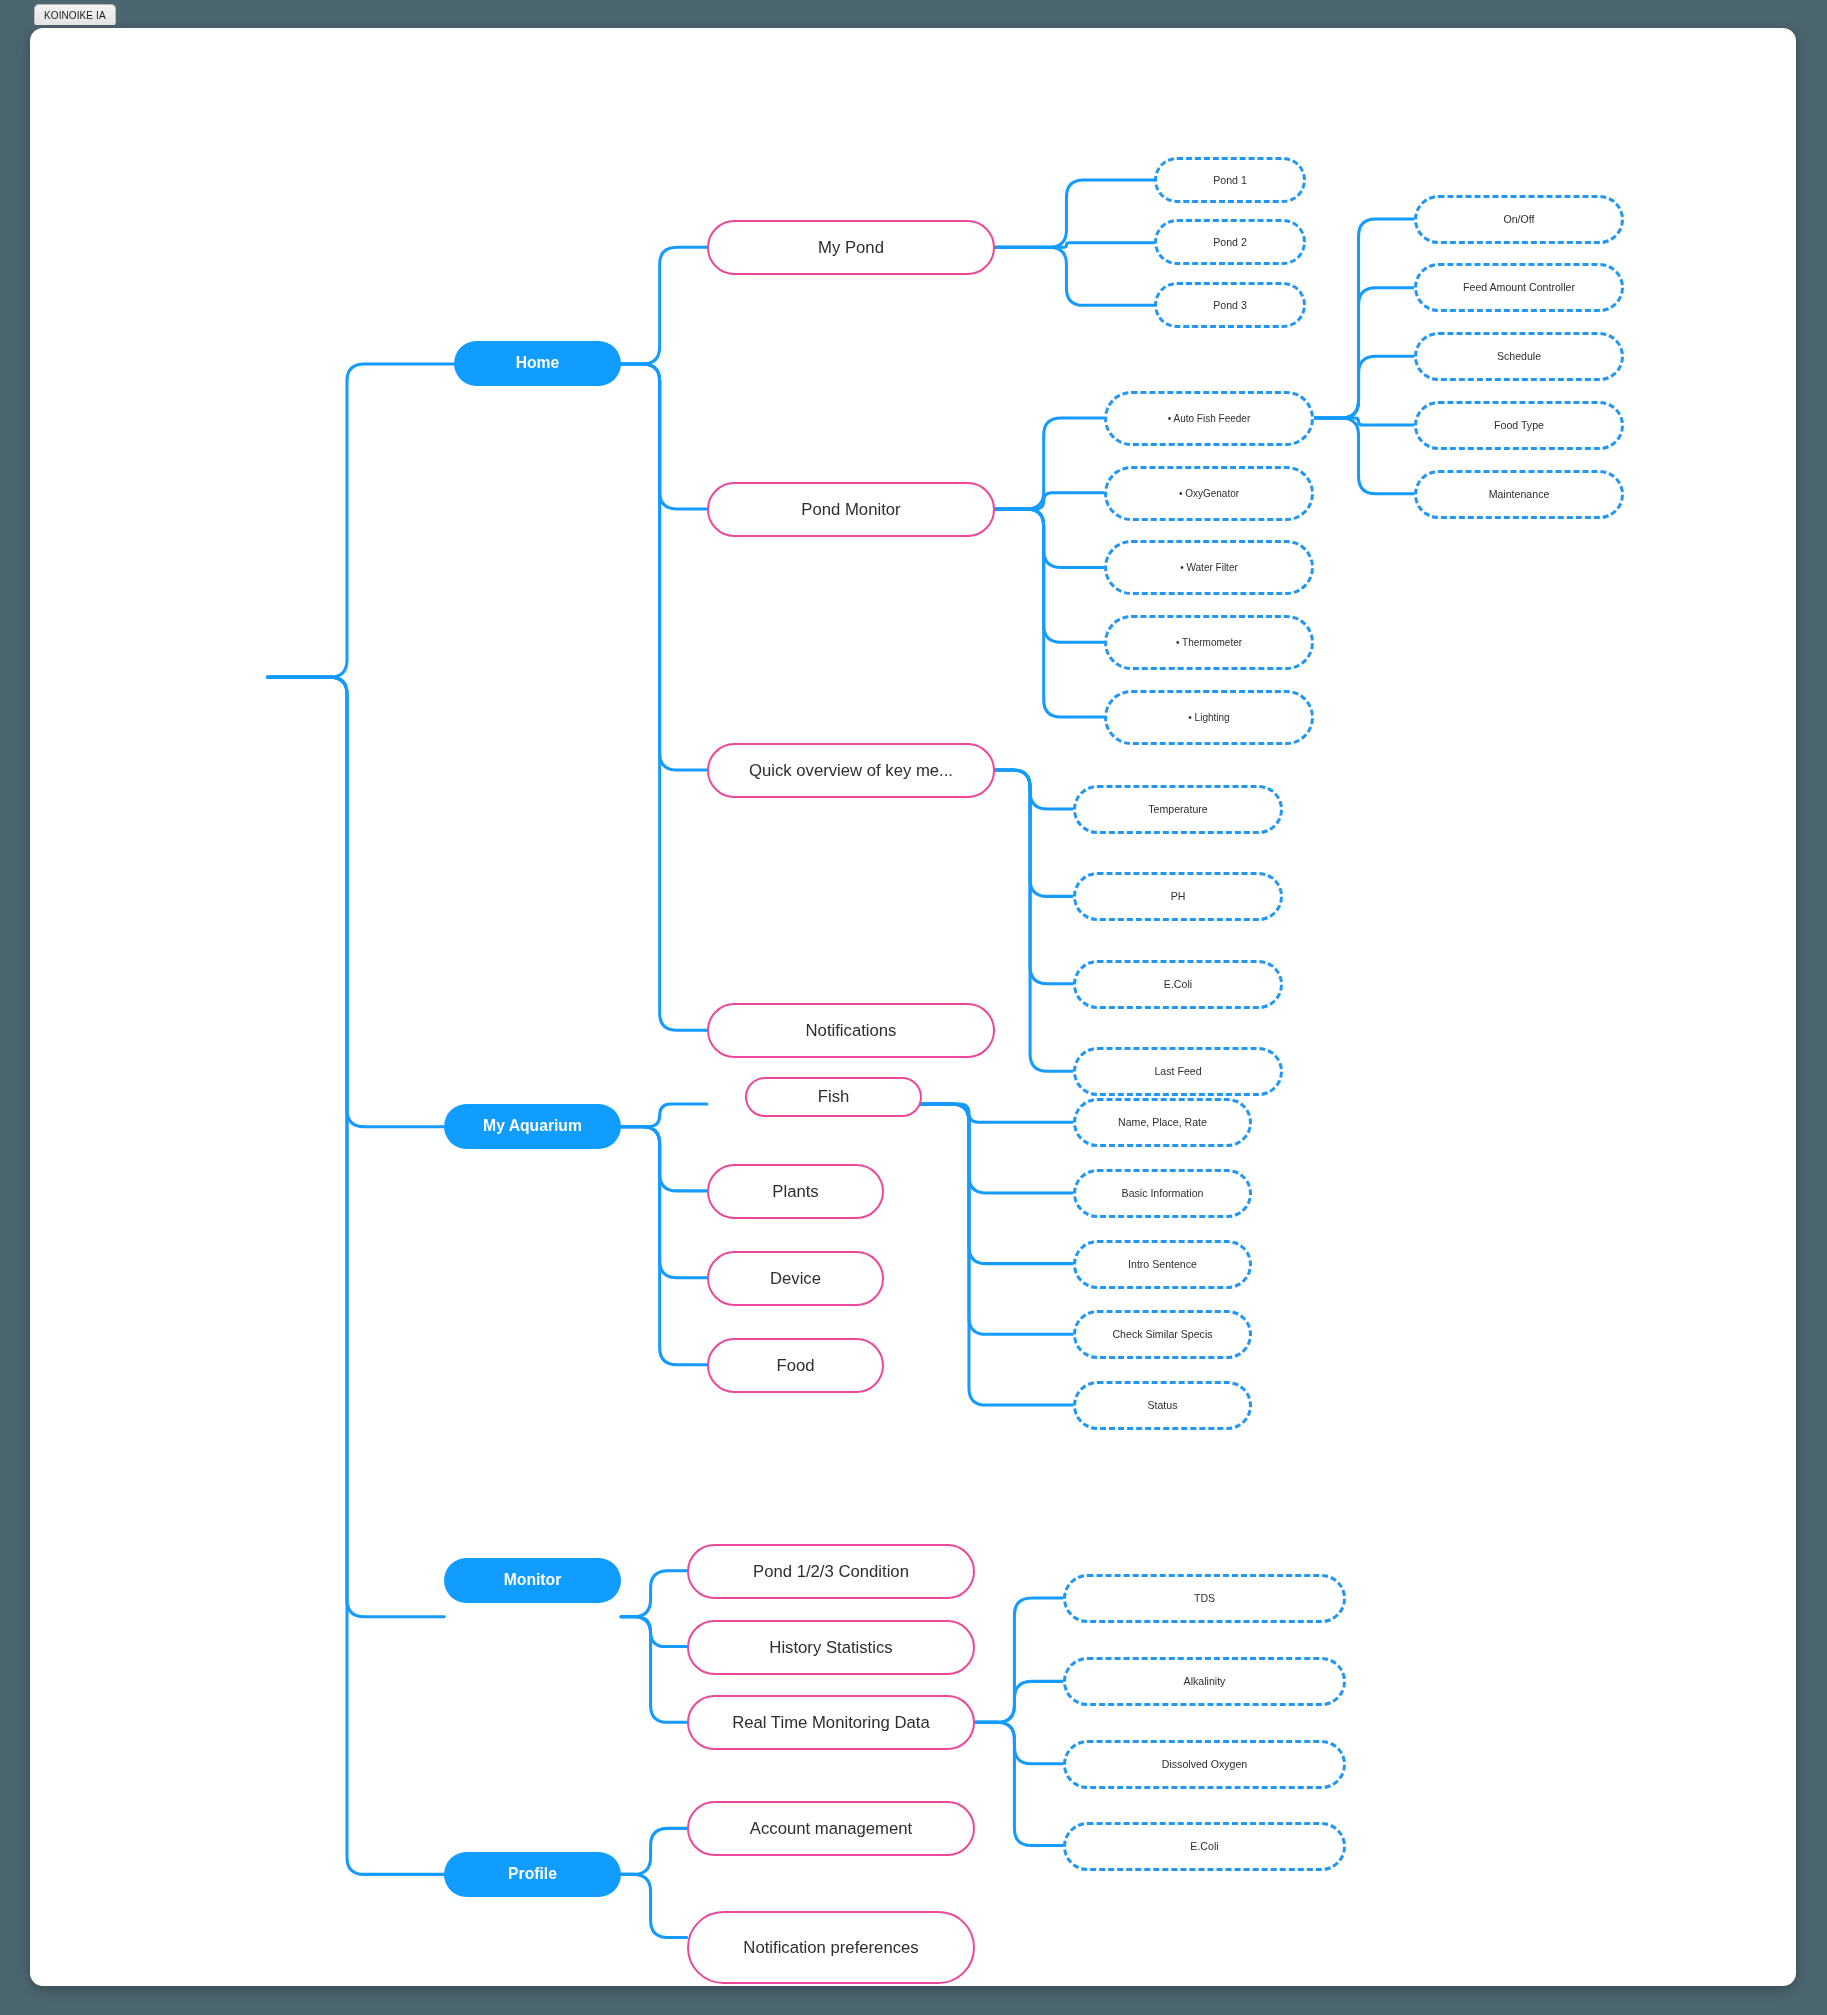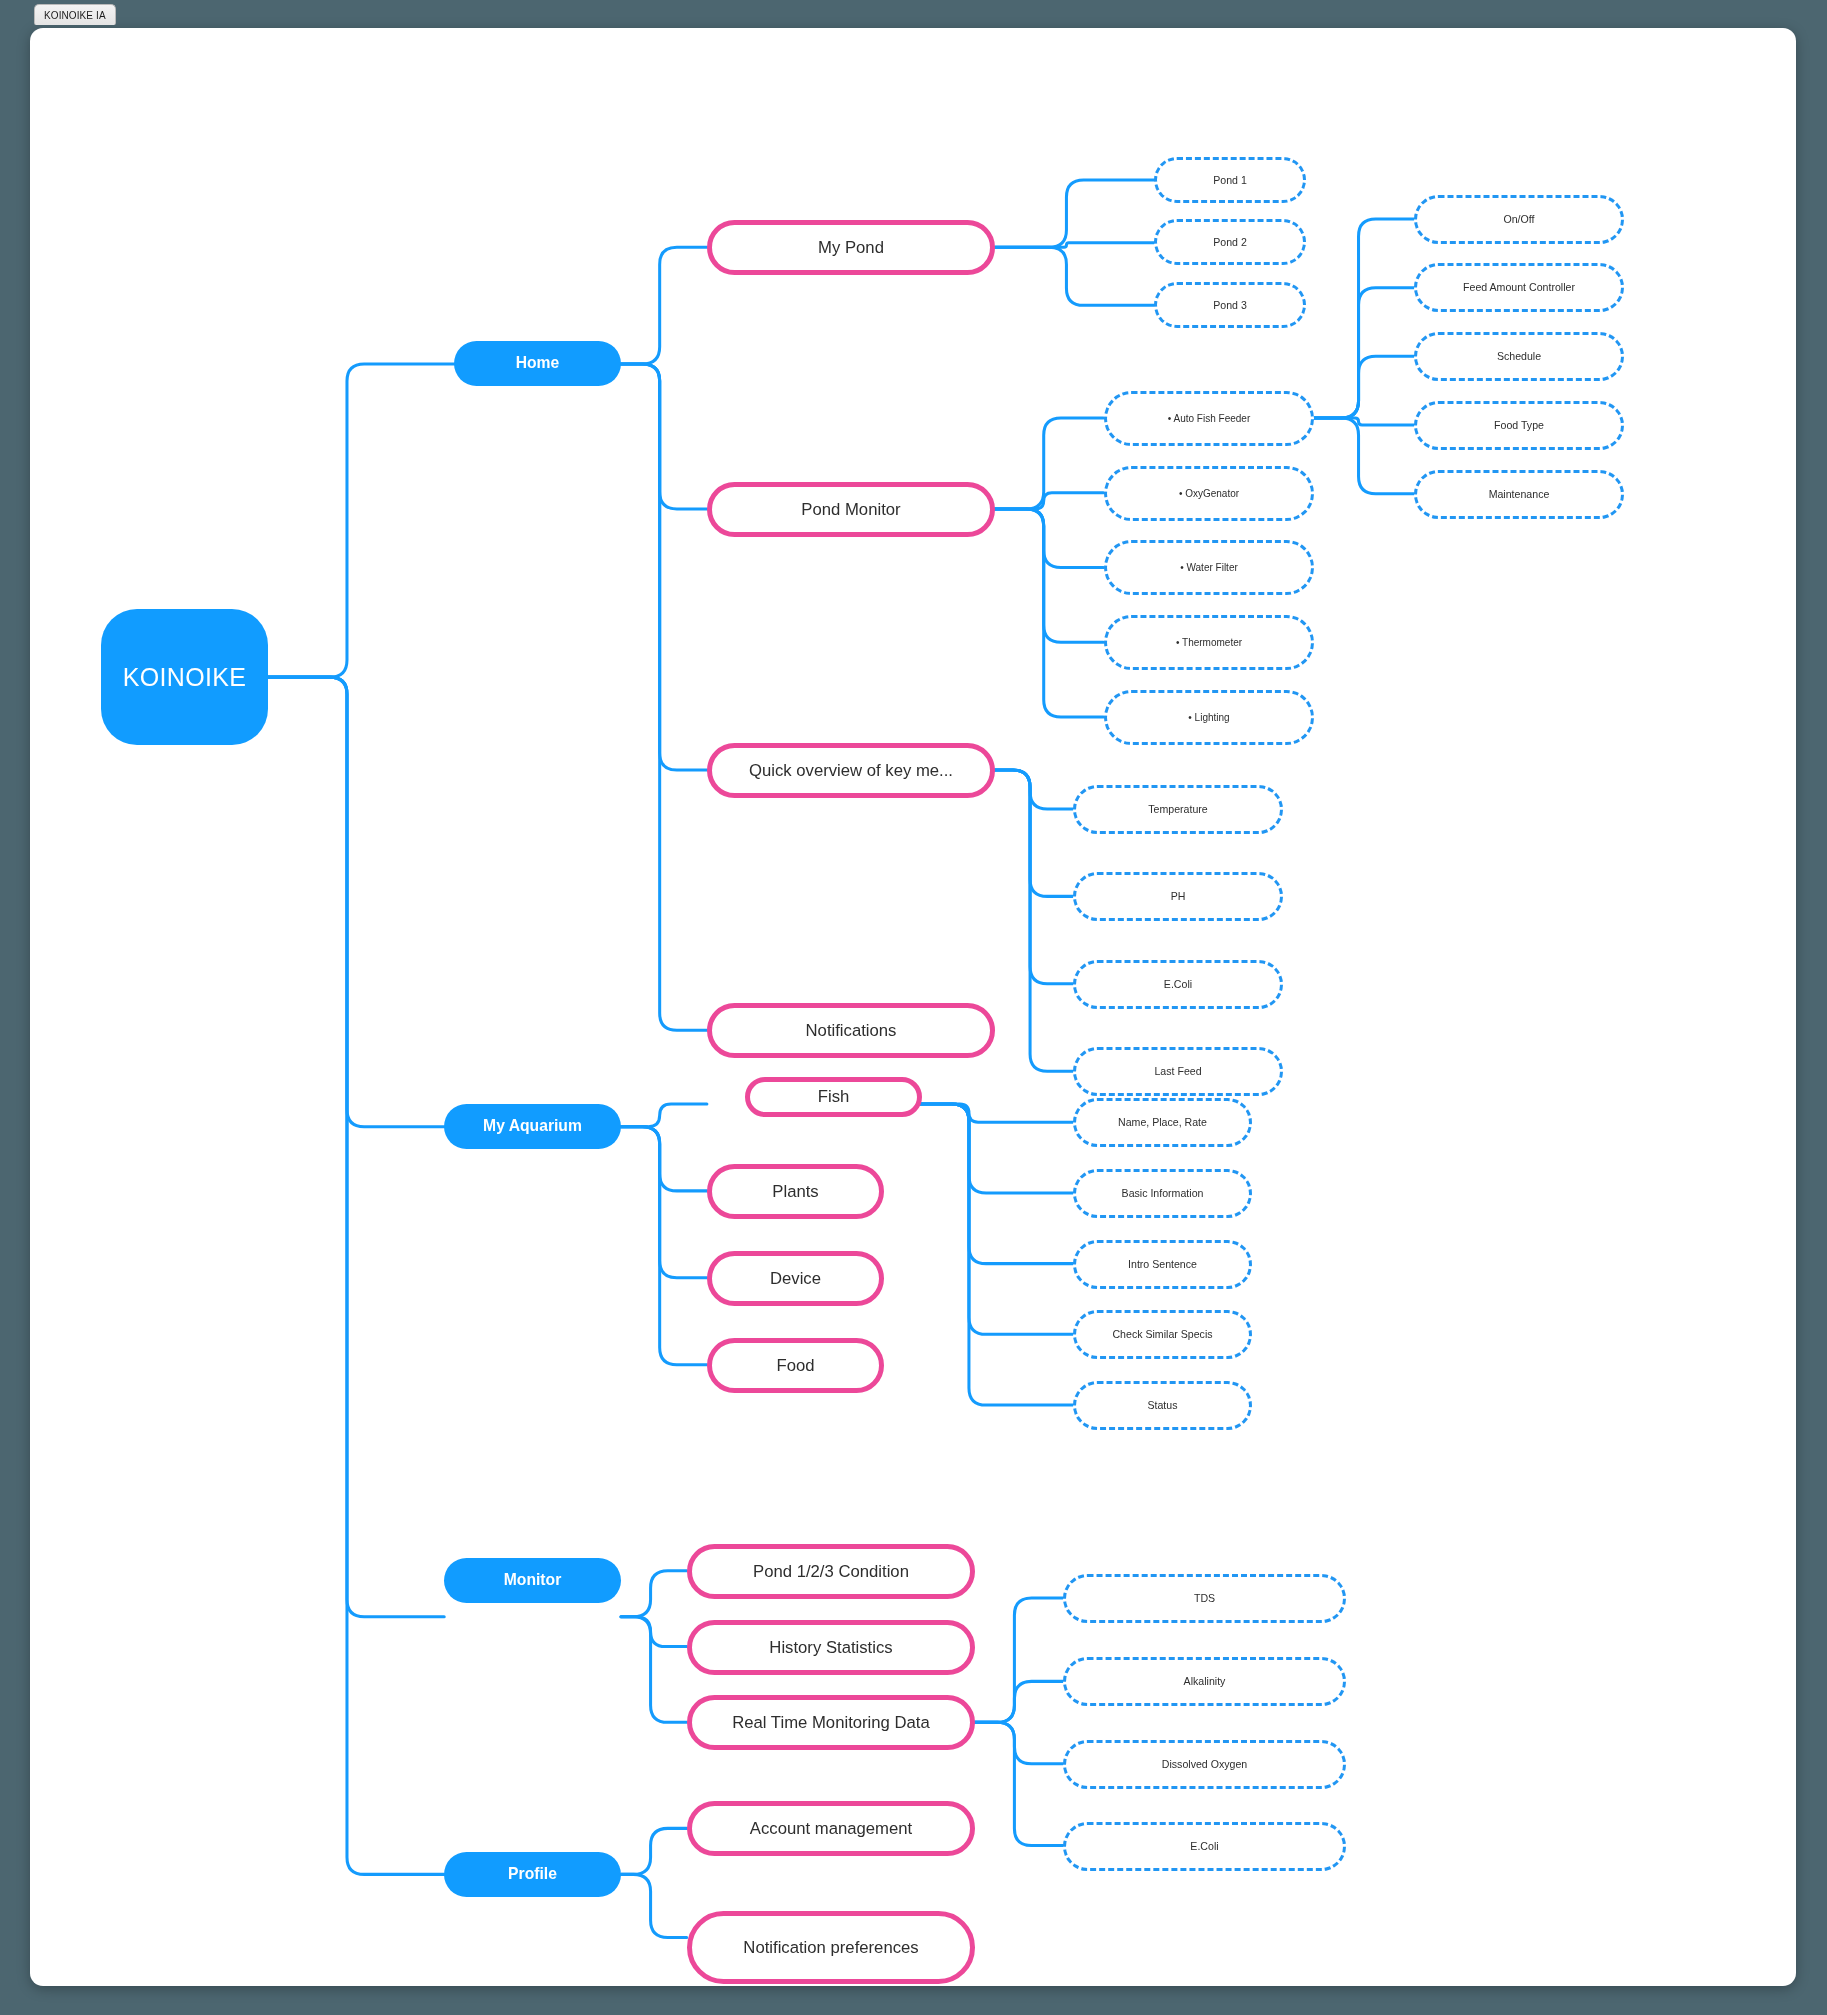--- a/index.html
+++ b/index.html
@@ -68,21 +68,21 @@
   }
   
   .n-l1 {
     background: #119cff;
     color: #ffffff;
     font-size: 15.7px;
     font-weight: bold;
   }
   
   .n-l2 {
-    border: 5px solid #ec4899;
+    border: 2px solid #ec4899;
     font-size: 16.7px;
   }
   
   .n-l3 {
     border: 3px dashed #2196f3;
     font-size: 10.6px;
   }
   .n-l3.bulleted { font-size: 10px; }
 </style>
 </head>
@@ -134,23 +134,20 @@
         <path d="M 1170 3145 L 1199 3145 Q 1228.5 3145 1228.5 3174.5 L 1228.5 3174.5 Q 1228.5 3204 1258 3204 L 1300 3204" fill="none" stroke="#149bfd" stroke-width="6" stroke-linecap="round"></path>
         <path d="M 1170 3145 L 1194.5 3145 Q 1228.5 3145 1228.5 3179 L 1228.5 3320 Q 1228.5 3354 1262.5 3354 L 1300 3354" fill="none" stroke="#149bfd" stroke-width="6" stroke-linecap="round"></path>
         <path d="M 1870 3354 L 1914.75 3354 Q 1948.75 3354 1948.75 3320 L 1948.75 3142 Q 1948.75 3108 1982.75 3108 L 2045 3108" fill="none" stroke="#149bfd" stroke-width="6" stroke-linecap="round"></path>
         <path d="M 1870 3354 L 1914.75 3354 Q 1948.75 3354 1948.75 3320 L 1948.75 3307 Q 1948.75 3273 1982.75 3273 L 2045 3273" fill="none" stroke="#149bfd" stroke-width="6" stroke-linecap="round"></path>
         <path d="M 1870 3354 L 1914.75 3354 Q 1948.75 3354 1948.75 3388 L 1948.75 3402 Q 1948.75 3436 1982.75 3436 L 2045 3436" fill="none" stroke="#149bfd" stroke-width="6" stroke-linecap="round"></path>
         <path d="M 1870 3354 L 1914.75 3354 Q 1948.75 3354 1948.75 3388 L 1948.75 3564 Q 1948.75 3598 1982.75 3598 L 2045 3598" fill="none" stroke="#149bfd" stroke-width="6" stroke-linecap="round"></path>
         <path d="M 1170 3655 L 1194.5 3655 Q 1228.5 3655 1228.5 3621 L 1228.5 3598 Q 1228.5 3564 1262.5 3564 L 1300 3564" fill="none" stroke="#149bfd" stroke-width="6" stroke-linecap="round"></path>
         <path d="M 1170 3655 L 1194.5 3655 Q 1228.5 3655 1228.5 3689 L 1228.5 3746 Q 1228.5 3780 1262.5 3780 L 1300 3780" fill="none" stroke="#149bfd" stroke-width="6" stroke-linecap="round"></path>
       </svg>
     <div id="nodes">
-        <div class="node n-root" style="left: 71px; top: 581px; width: 167px; height: 136px;">
-          <span>KOINOIKE</span>
-        </div>
         <div class="node n-l1" style="left: 424px; top: 313px; width: 167px; height: 45px;">
           <span>Home</span>
         </div>
         <div class="node n-l1" style="left: 414px; top: 1076px; width: 177px; height: 45px;">
           <span>My Aquarium</span>
         </div>
         <div class="node n-l1" style="left: 414px; top: 1530px; width: 177px; height: 45px;">
           <span>Monitor</span>
         </div>
         <div class="node n-l1" style="left: 414px; top: 1824px; width: 177px; height: 45px;">

